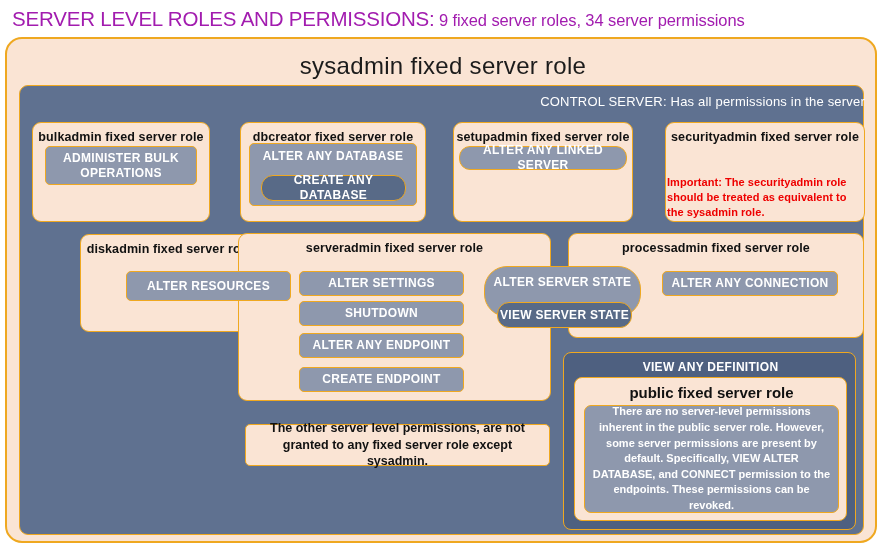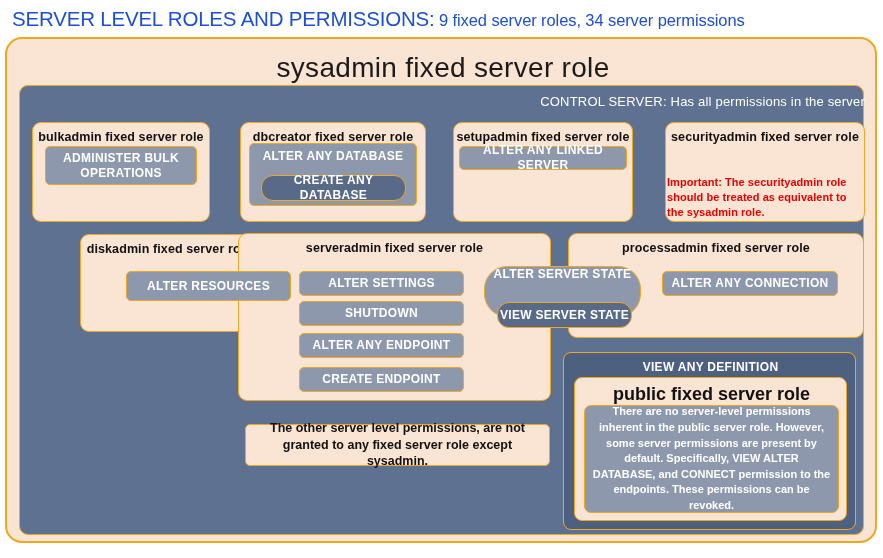--- a/index.html
+++ b/index.html
@@ -8,34 +8,34 @@
     background:#ffffff;
     font-family:"Liberation Sans", sans-serif;
     overflow:hidden;
     position:relative;
   }
   .stage{position:absolute;left:0;top:0;width:883px;height:558px;}
 
   
   #title{
     position:absolute;left:12px;top:7px;width:860px;height:26px;
-    white-space:nowrap;color:#1d4ed8;
+    white-space:nowrap;color:#a21caf;
   }
   #title .strong{font-size:20.5px;font-weight:400;letter-spacing:-0.2px;}
   #title .sub{font-size:16.5px;font-weight:400;letter-spacing:-0.1px;}
 
   
   #sysadmin-frame{
     position:absolute;left:5px;top:37px;width:872px;height:506px;
     background:#fae4d4;border:2px solid #efa820;border-radius:17px;
     box-sizing:border-box;
   }
   #sysadmin-title{
     position:absolute;left:0;top:13px;width:872px;text-align:center;
-    font-size:28px;color:#1b1b1b;letter-spacing:0.3px;
+    font-size:24px;color:#1b1b1b;letter-spacing:0.3px;
   }
 
   
   #control-panel{
     position:absolute;left:19px;top:85px;width:845px;height:450px;
     background:#5f7190;border:1.5px solid #efa820;border-radius:9px;
     box-sizing:border-box;
   }
   #control-title{
     position:absolute;left:0;top:8px;width:845px;text-align:right;
@@ -87,21 +87,21 @@
     position:absolute;left:0;top:7px;width:293px;text-align:center;
     font-size:12px;font-weight:bold;color:#ffffff;letter-spacing:0.3px;
   }
   #public-card{
     position:absolute;left:10px;top:24px;width:273px;height:144px;
     background:#fae4d4;border:1.5px solid #efa820;border-radius:8px;
     box-sizing:border-box;
   }
   #public-title{
     position:absolute;left:0;top:6px;width:273px;text-align:center;
-    font-size:18px;font-weight:bold;color:#111111;
+    font-size:15px;font-weight:bold;color:#111111;
   }
   #public-text{
     position:absolute;left:9px;top:27px;width:255px;height:108px;
     background:#8e98ad;border:1.5px solid #efa820;border-radius:7px;
     box-sizing:border-box;
     display:flex;align-items:center;justify-content:center;
     text-align:center;color:#ffffff;font-weight:bold;font-size:11px;
     line-height:1.42;padding:0 7px;
   }
 </style>
@@ -132,21 +132,21 @@
     <div class="role-title">dbcreator fixed server role</div>
   </div>
   <div class="chip" style="left:249px;top:143px;width:168px;height:63px;align-items:flex-start;padding-top:5px;">
     <span>ALTER ANY DATABASE</span>
   </div>
   <div class="chip dark" style="left:261px;top:175px;width:145px;height:26px;">CREATE  ANY DATABASE</div>
 
   <div class="role" style="left:453px;top:122px;width:180px;height:100px;">
     <div class="role-title">setupadmin fixed server role</div>
   </div>
-  <div class="chip" style="left:459px;top:146px;width:168px;height:24px;">ALTER ANY LINKED SERVER</div>
+  <div class="chip" style="left:459px;top:146px;width:168px;height:24px;border-radius:11px;">ALTER ANY LINKED SERVER</div>
 
   <div class="role" style="left:665px;top:122px;width:200px;height:100px;">
     <div class="role-title">securityadmin  fixed server role</div>
   </div>
   <div class="warn" style="left:667px;top:175px;width:196px;">Important:  The securityadmin role should  be treated  as equivalent to the  sysadmin role.</div>
 
   <div class="role" style="left:32px;top:234px;width:178px;height:98px;margin-left:48px;">
     <div class="role-title">diskadmin  fixed server role</div>
   </div>
 
@@ -158,21 +158,21 @@
     <div class="role-title">processadmin  fixed server role</div>
   </div>
 
   <div class="chip" style="left:126px;top:271px;width:165px;height:30px;">ALTER RESOURCES</div>
 
   <div class="chip" style="left:299px;top:271px;width:165px;height:25px;">ALTER SETTINGS</div>
   <div class="chip" style="left:299px;top:301px;width:165px;height:25px;">SHUTDOWN</div>
   <div class="chip" style="left:299px;top:333px;width:165px;height:25px;">ALTER ANY ENDPOINT</div>
   <div class="chip" style="left:299px;top:367px;width:165px;height:25px;">CREATE  ENDPOINT</div>
 
-  <div class="chip" style="left:484px;top:266px;width:157px;height:51px;align-items:flex-start;padding-top:0;border-radius:23px;">
+  <div class="chip" style="left:484px;top:266px;width:157px;height:51px;align-items:flex-start;padding-top:8px;border-radius:23px;">
     <span>ALTER SERVER  STATE</span>
   </div>
   <div class="chip dark" style="left:497px;top:302px;width:135px;height:26px;">VIEW SERVER  STATE</div>
 
   <div class="chip" style="left:662px;top:271px;width:176px;height:25px;">ALTER ANY CONNECTION</div>
 
   <div class="note" style="left:245px;top:424px;width:305px;height:42px;">The other server level permissions,  are not granted to any fixed server role except sysadmin.</div>
 
   <div id="public-group">
     <div id="view-any-definition">VIEW ANY DEFINITION</div>

